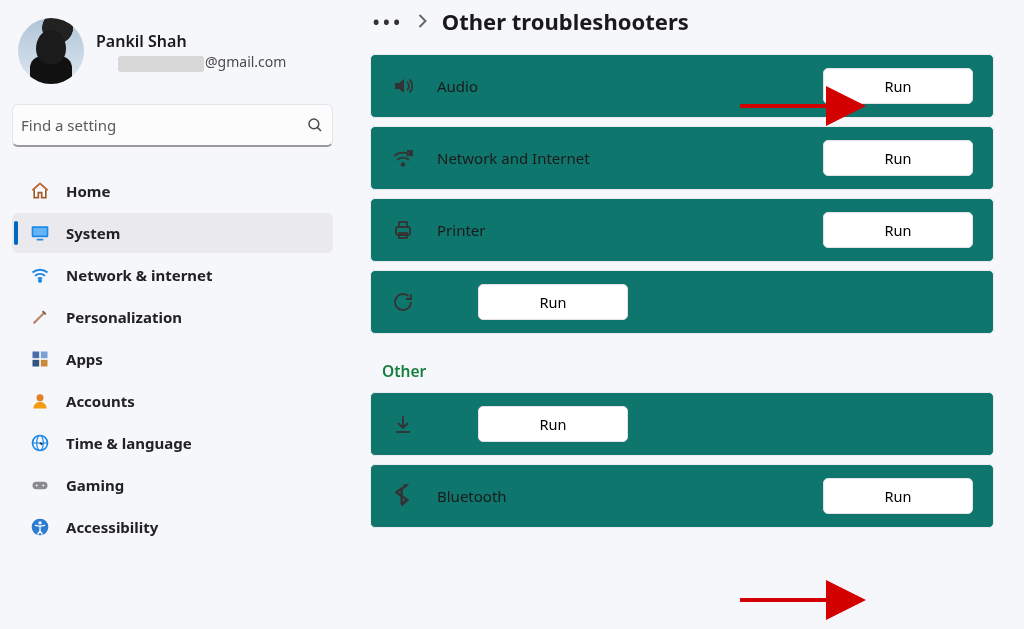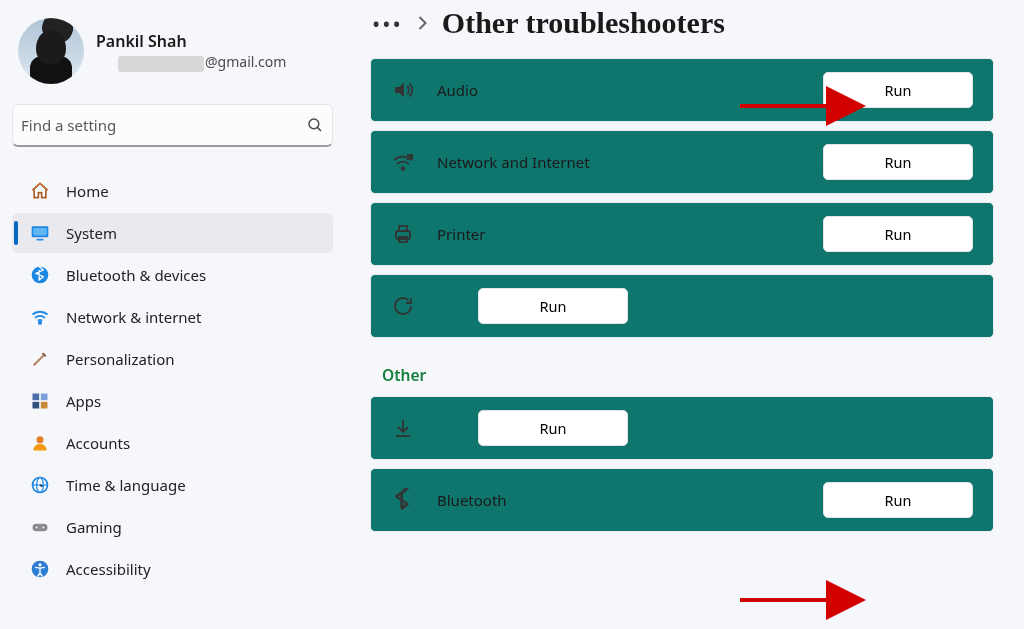--- a/index.html
+++ b/index.html
@@ -12,29 +12,29 @@
     .avatar::after{content:"";position:absolute;left:18px;top:12px;width:30px;height:34px;background:#1b1b1b;border-radius:48% 48% 42% 42%/55% 55% 45% 45%;}
     .avatar::before{content:"";position:absolute;left:12px;top:38px;width:42px;height:34px;background:#111;border-radius:12px 12px 0 0;}
     .profile-text .name { font-weight:600; font-size:16px; color:#1a1a1a; }
     .profile-text .email { font-size:14px; color:#4b4b4b;padding-left:22px; }
     .email-redact { display:inline-block; width:86px; height:16px; background:#d8d8d8; border-radius:3px; vertical-align:middle; margin-right:1px; }
     .search { display:flex; align-items:center; justify-content:space-between; background:#fcfcfd; border:1px solid #e5e5ea; border-bottom:2px solid #9a9aa0; border-radius:6px; padding:10px 8px; margin:0 0 24px 0; }
     .search input { flex:1; border:none; outline:none; font-size:15px; background:transparent; }
     .search input::placeholder { color:#5a5a5a; }
     .search .mag { width:18px; height:18px; color:#4a4a4a; }
     .nav { display:flex; flex-direction:column; gap:2px; }
-    .nav-item { display:flex; align-items:center; gap:16px; padding:10px 12px 10px 18px; border-radius:6px; font-size:15px; cursor:pointer; color:#222; position:relative; }
+    .nav-item { display:flex; align-items:center; gap:16px; padding:10px 12px 10px 18px; border-radius:6px; font-size:15px; cursor:pointer; color:#222; position:relative;font-weight:bold; }
     .nav-item.active { background:#eaeaee; }
     .nav-item.active::before { content:""; position:absolute; left:2px; top:8px; bottom:8px; width:3.5px; background:#0067c0; border-radius:3px; }
     .nav-icon { width:20px; height:20px; display:flex; align-items:center; justify-content:center; flex-shrink:0; }
     .main { flex:1; padding:0 30px 0 25px; overflow:hidden; }
     .header { display:flex; align-items:center; gap:14px; margin:6px 0 18px 2px; }
     .ellipsis { font-size:22px; letter-spacing:2px; cursor:pointer; color:#333; }
     .bc-sep { color:#555; }
-    .page-title { font-size:30px; font-weight:700;font-family:Liberation Serif, serif; }
+    .page-title { font-size:22px; font-weight:700; }
     .card { background:#0f766e; border:1px solid #ececf0; border-radius:5px; margin-bottom:8px; padding:0 20px; }
     .row { display:flex; align-items:center; gap:22px; height:62px; }
     .row .ticon { width:24px; height:24px; color:#333; flex-shrink:0; }
     .row .tlabel { flex:1; font-size:15px; color:#1a1a1a; }
     .run-btn { width:150px; height:36px; border:1px solid #e2e2e8; border-radius:5px; background:#fff; font-size:14.5px; cursor:pointer;margin-left:41px; }
     .section-h { font-weight:600; font-size:15.5px; margin:26px 0 10px 12px; color:#15803d; }
     .arrow { position:absolute; pointer-events:none; }
     svg { display:block; }
   </style>
 </head>
@@ -74,29 +74,20 @@
       </div>
       <div class="nav-item active">
         <span class="nav-icon">
             <svg viewBox="0 0 24 24" width="20" height="20">
               <rect x="2" y="4" width="20" height="13" rx="1.5" fill="#1e88e5"></rect>
               <rect x="4" y="6" width="16" height="9" fill="#64b5f6"></rect>
               <rect x="8" y="19" width="8" height="2" fill="#1e88e5"></rect>
             </svg>
           </span>
         <span>System</span>
-      </div>
-      <div class="nav-item">
-        <span class="nav-icon">
-            <svg viewBox="0 0 24 24" width="20" height="20">
-              <circle cx="12" cy="12" r="10" fill="#1e88e5"></circle>
-              <path d="M11 6v12l5-4-9-4 9-4-5-4" fill="none" stroke="#fff" stroke-width="1.6" stroke-linejoin="round"></path>
-            </svg>
-          </span>
-        <span>Bluetooth &amp; devices</span>
       </div>
       <div class="nav-item">
         <span class="nav-icon">
             <svg viewBox="0 0 24 24" width="20" height="20" fill="none" stroke="#1e88e5" stroke-width="2.2">
               <path d="M3 9a14 14 0 0 1 18 0"></path>
               <path d="M6 13a9 9 0 0 1 12 0"></path>
               <path d="M9.5 16.5a4 4 0 0 1 5 0"></path>
               <circle cx="12" cy="19" r="1.4" fill="#1e88e5"></circle>
             </svg>
           </span>

